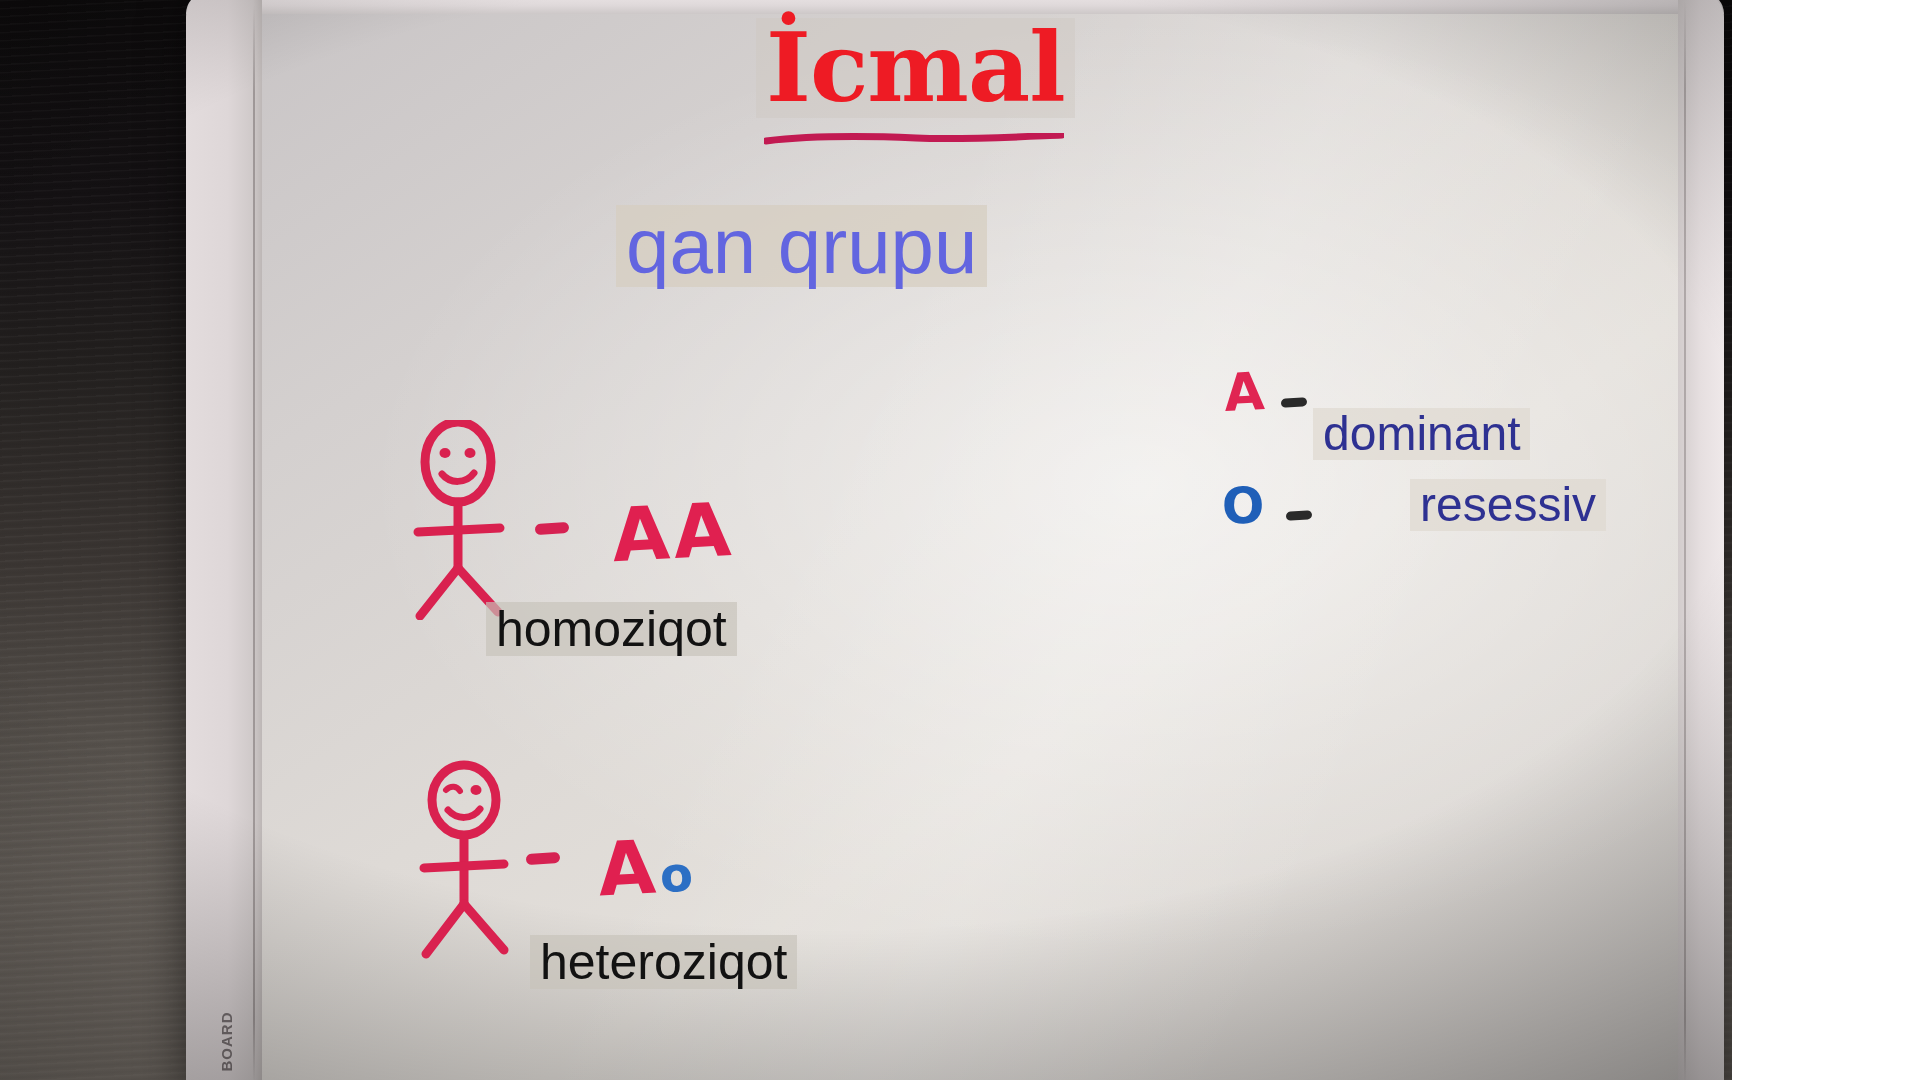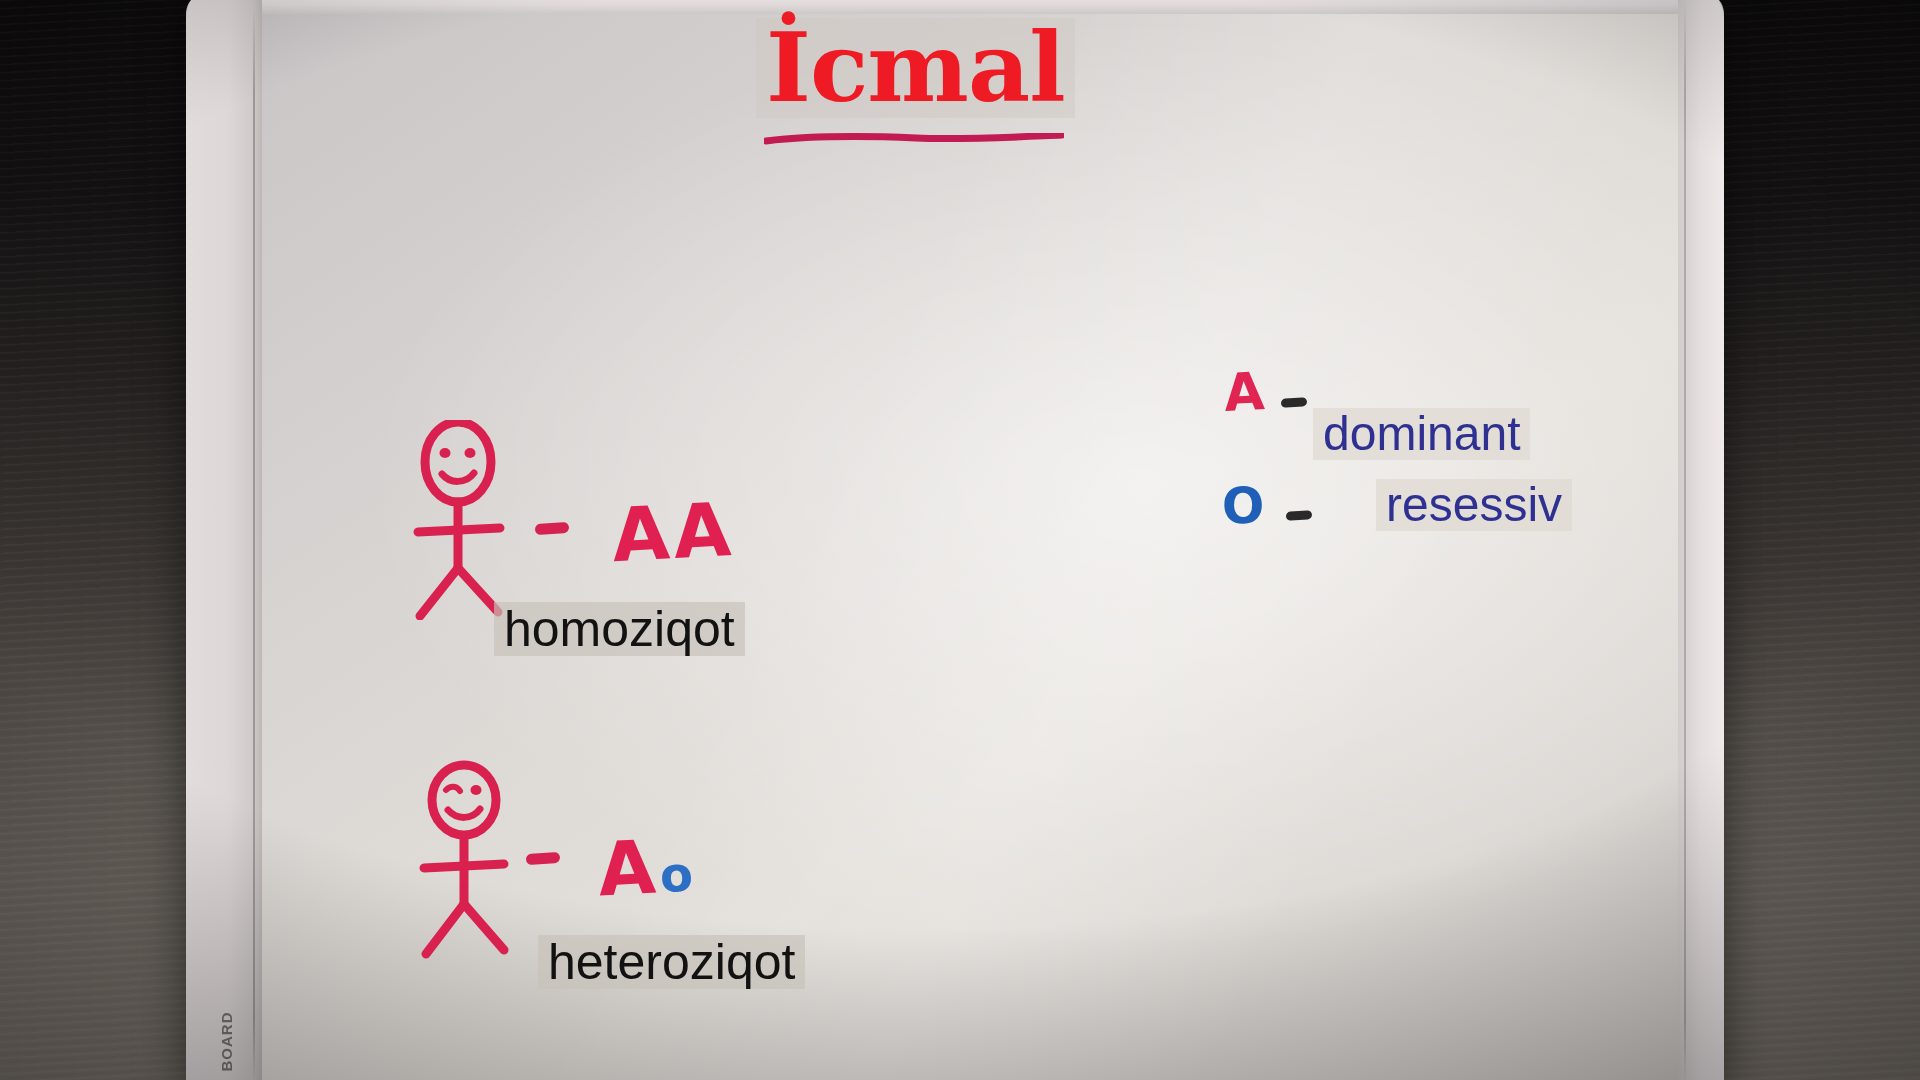--- a/index.html
+++ b/index.html
@@ -7,21 +7,21 @@
   html, body {
     width: 1920px;
     height: 1080px;
     overflow: hidden;
     font-family: "Liberation Sans", sans-serif;
   }
 
   
   #scene {
     position: relative;
-    width: 1920px;
+    width: 1732px;
     height: 1080px;
     background:
       linear-gradient(180deg, #0d0b0c 0%, #141113 18%, #23201f 34%,
                       #3b3633 52%, #55504b 68%, #6a645e 82%, #7a736c 100%);
     overflow: hidden;
   }
 
   
   #desk-grain {
     position: absolute;
@@ -169,21 +169,21 @@
   }
 
   
   .legend-word {
     font-size: 48px;
     color: #2e3192;
     background: rgba(222,216,206,0.66);
     font-weight: 400;
   }
   #legend-dominant { left: 1313px; top: 366px; margin-top: 42px; }
-  #legend-resessiv { left: 1376px; top: 479px; text-align: right; }
+  #legend-resessiv { left: 1410px; top: 479px; text-align: right; }
 
   .hand-letter {
     position: absolute;
     font-family: "DejaVu Sans", sans-serif;
     font-weight: 700;
   }
   #legend-A {
     left: 1224px; top: 362px;
     font-size: 52px;
     color: #e02552;
@@ -227,21 +227,20 @@
     transform: rotate(-4deg);
   }
   #row-dash-1 { left: 535px; top: 523px; }
   #row-dash-2 { left: 526px; top: 853px; }
 
   .caption {
     font-size: 50px;
     color: #121212;
     background: rgba(199,194,185,0.68);
     font-weight: 400;
-    margin-left: 8px;
   }
   #caption-homo  { left: 486px; top: 602px; }
   #caption-hetero { left: 530px; top: 935px; text-align: right; }
 
   
   .figure { position: absolute; }
   #figure-1 { left: 400px; top: 420px; }
   #figure-2 { left: 410px; top: 760px; }
 </style>
 </head>
@@ -265,20 +264,21 @@
   </div>
 
   <div id="desk-vignette"></div>
 
   <div class="hl" id="title">İcmal</div>
 
   <svg id="title-underline" viewBox="0 0 300 12" preserveAspectRatio="none">
     <path d="M2,8 C52,2 104,3 152,5 C200,7 252,4 298,2" stroke="#c21a52" stroke-width="7" fill="none" stroke-linecap="round"></path>
   </svg>
 
+  <div class="hl" id="subtitle">qan qrupu</div>
 
   <div class="hand-letter" id="legend-A">A</div>
   <div class="legend-dash" id="legend-dash-1"></div>
   <div class="hl legend-word" id="legend-dominant">dominant</div>
 
   <div class="hand-letter" id="legend-O">O</div>
   <div class="legend-dash" id="legend-dash-2"></div>
   <div class="hl legend-word" id="legend-resessiv">resessiv</div>
 
   <svg class="figure" id="figure-1" width="140" height="200" viewBox="0 0 140 200">

